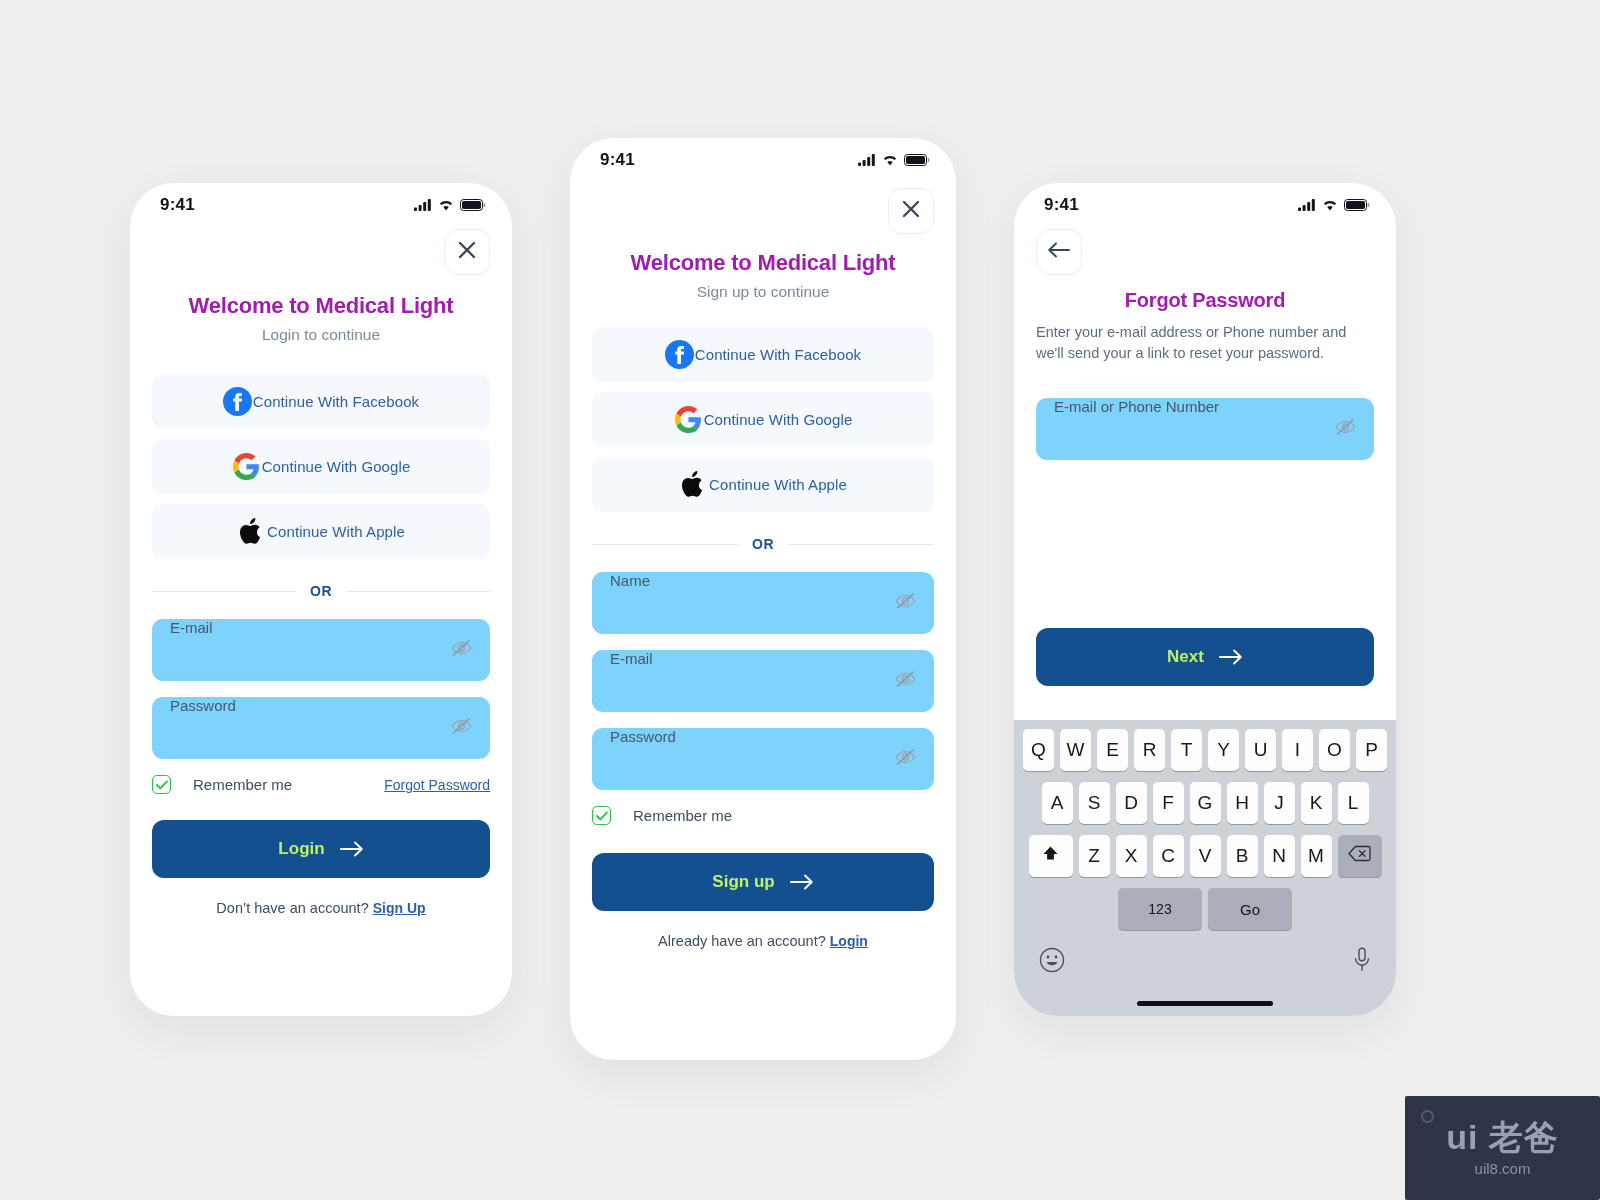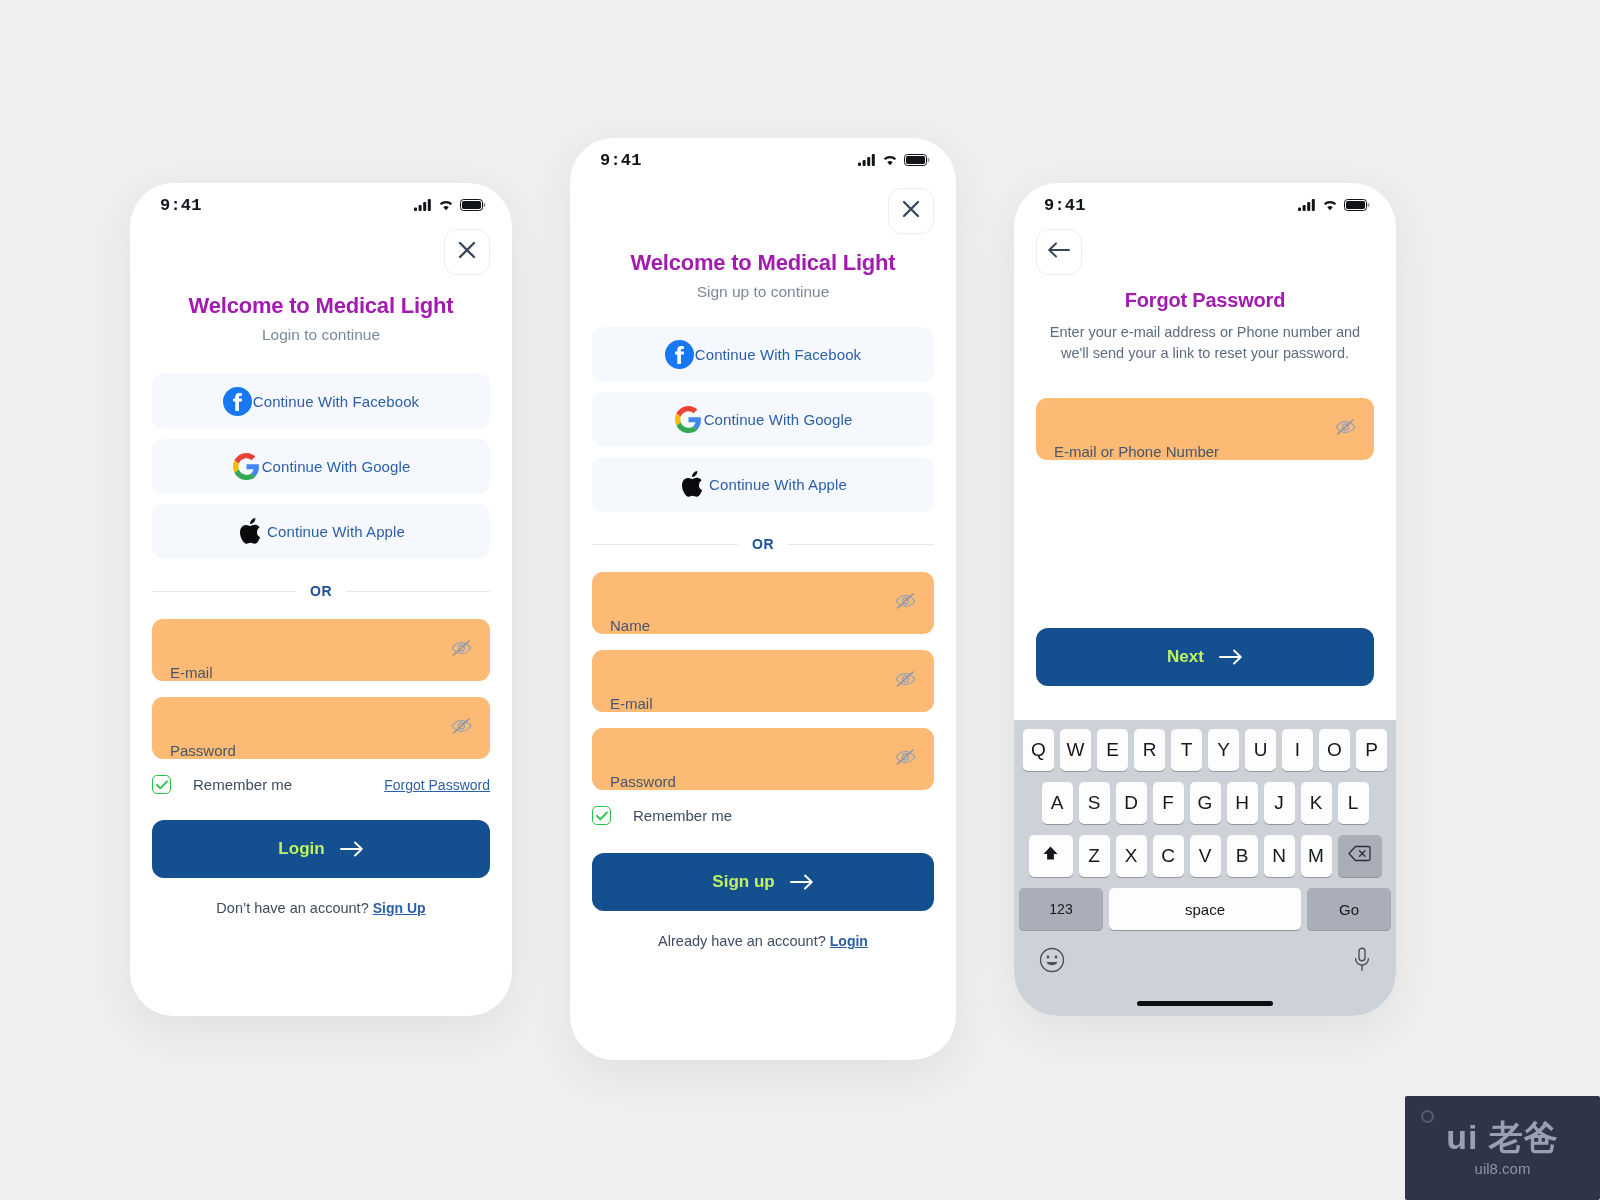--- a/index.html
+++ b/index.html
@@ -24,21 +24,20 @@
   #phone-forgot { left: 1014px; top: 183px; width: 382px; height: 833px; }
 
   
   .statusbar {
     position: relative;
     height: 44px;
     display: flex;
     align-items: center;
     justify-content: space-between;
     padding: 0 26px 0 30px;
-    font-family: Liberation Mono, monospace;
   }
   .sb-time {
     font-size: 17px; font-weight: bold; color: #111418;
     letter-spacing: 0.2px;
   }
   .sb-icons { display: flex; align-items: center; gap: 6px; }
   .sb-icons svg { display: block; }
 
   
   .screen-pad { padding: 0 22px; }
@@ -84,23 +83,23 @@
   }
   .or-row .line { flex: 1; height: 1px; background: #e2e8f1; }
   .or-row .or {
     font-size: 14px; font-weight: bold; color: #1c4f96; letter-spacing: 0.4px;
   }
 
   
   .field {
     position: relative;
     height: 62px;
-    background: #fdba74;
+    background: #7dd3fc;
     border-radius: 11px;
-    display: flex; align-items: flex-end;
+    display: flex; align-items: flex-start;
     padding: 0 18px;
     margin-bottom: 16px;
     cursor: text;
   }
   .field .ph { font-size: 15px; color: #47566a; }
   .field .eye { position: absolute; right: 18px; top: 50%; transform: translateY(-50%); cursor: pointer; }
 
   
   .remember-row {
     display: flex; align-items: center; justify-content: space-between;
@@ -130,21 +129,21 @@
 
   
   .footer {
     text-align: center; font-size: 14.5px; color: #3e4c5f;
     margin-top: 22px;
   }
   .footer .link { font-weight: bold; }
 
   
   .desc {
-    font-size: 14.5px; color: #5d6c81; text-align: center;
+    font-size: 14.5px; color: #5d6c81; 
     line-height: 1.45; margin-top: 10px;
   }
 
   
   .keyboard {
     position: absolute; left: 0; right: 0; bottom: 0;
     background: #cdd1d8;
     padding: 9px 3px 0 3px;
     height: 296px;
   }
@@ -590,21 +589,20 @@
             <svg width="23" height="17" viewBox="0 0 23 17">
                 <path d="M7.4 1.5h13.1c.9 0 1.5.7 1.5 1.5v11c0 .8-.6 1.5-1.5 1.5H7.4L1 8.5 7.4 1.5z" fill="none" stroke="#2b2f36" stroke-width="1.3"></path>
                 <path d="M11.5 5.8 17 11.2M17 5.8l-5.5 5.4" stroke="#2b2f36" stroke-width="1.3" stroke-linecap="round"></path>
               </svg>
           </span>
         </div>
       </div>
 
       <div class="krow r4">
         <div class="key num">123</div>
-        <div class="key space">space</div>
         <div class="key go">Go</div>
       </div>
 
       <div class="kbottom">
         <span>
           <svg width="26" height="26" viewBox="0 0 26 26">
               <circle cx="13" cy="13" r="11.5" fill="none" stroke="#4a4f58" stroke-width="1.4"></circle>
               <circle cx="9" cy="10" r="1.4" fill="#4a4f58"></circle>
               <circle cx="17" cy="10" r="1.4" fill="#4a4f58"></circle>
               <path d="M7.5 15a6.3 6.3 0 0 0 11 0z" fill="#4a4f58"></path>

